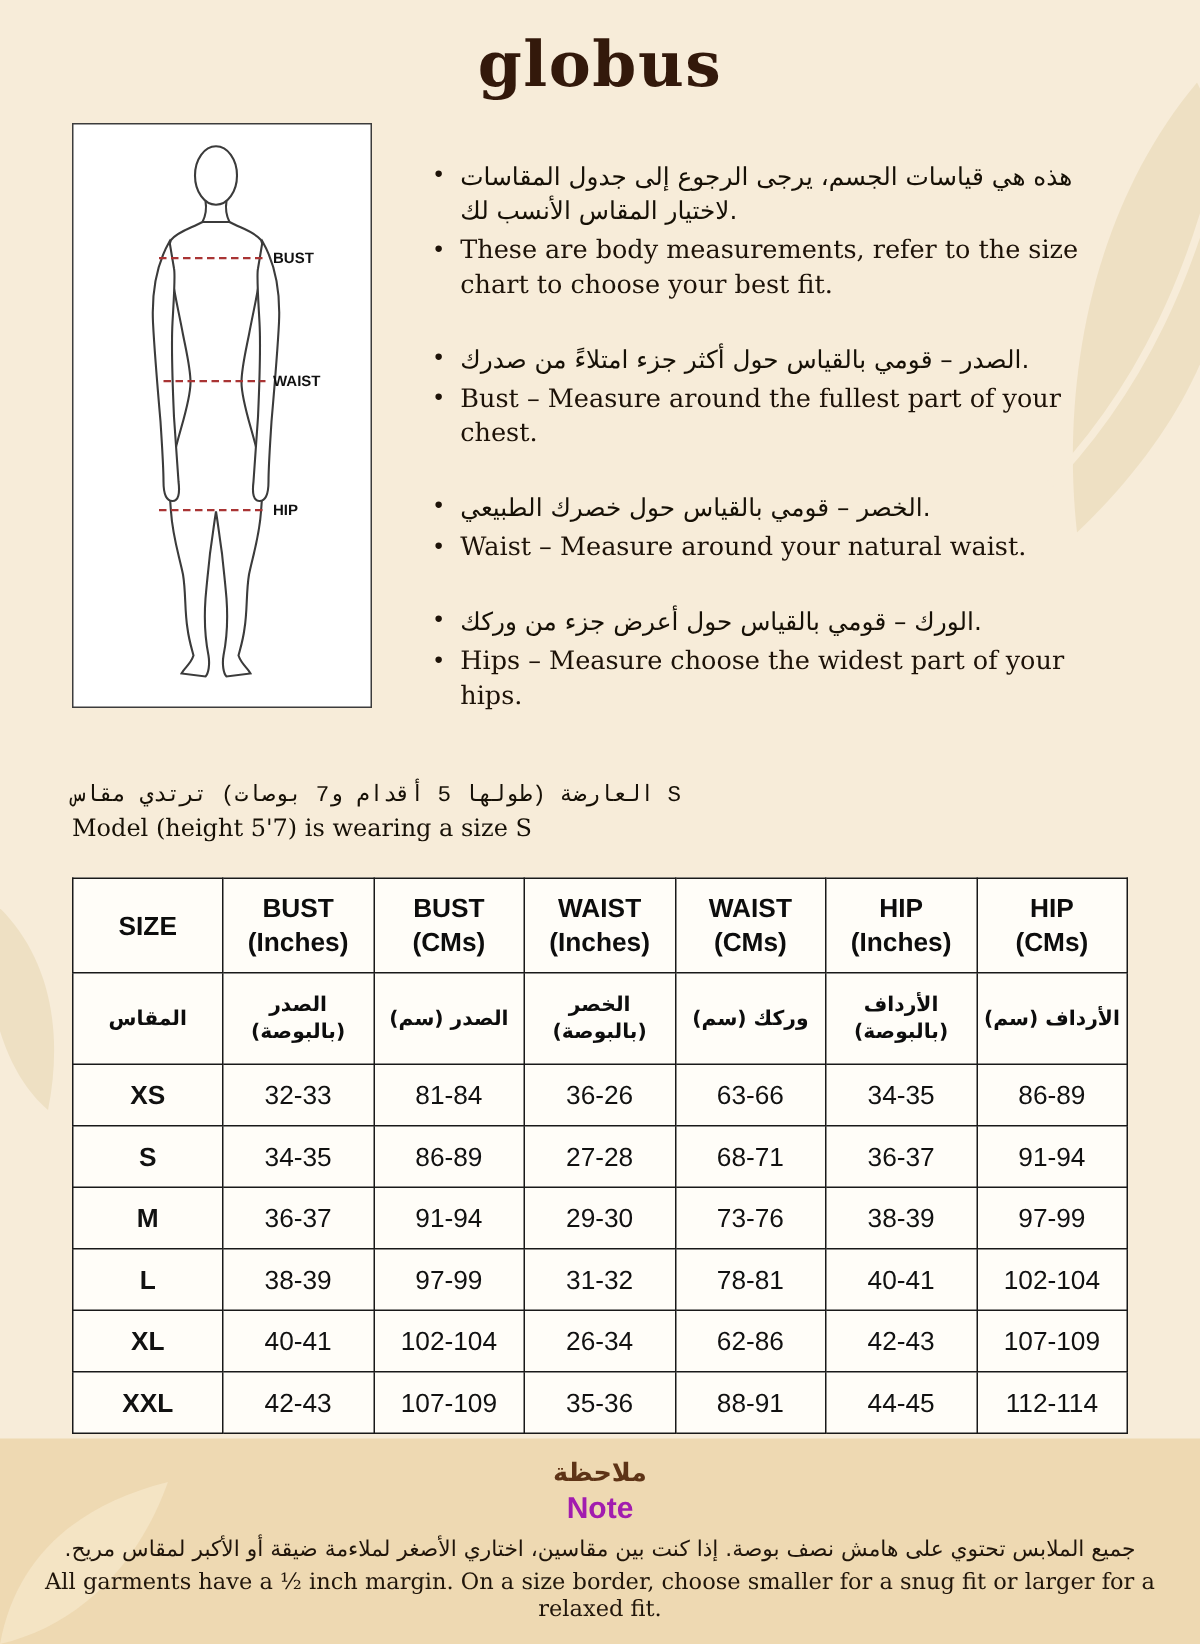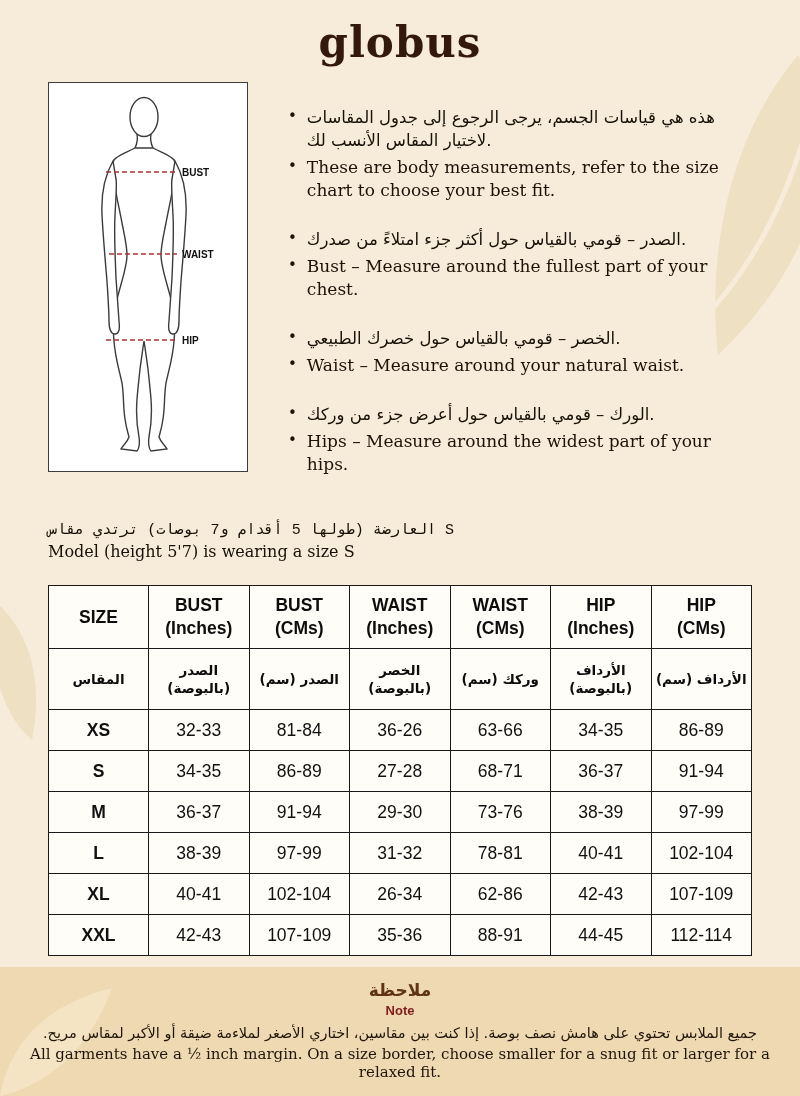--- a/index.html
+++ b/index.html
@@ -58,21 +58,21 @@
   .drow td { height:40px; font-family:"Liberation Sans", sans-serif; font-size:17.5px; color:#111; }
   .drow .size-cell { font-weight:bold; }
 
   .note {
     position:absolute; left:0; right:0; bottom:0;
     background:#eed9b2; text-align:center; padding:13px 28px 15px; z-index:1;
   }
   .note-leaf { position:absolute; left:0; bottom:0; }
   .note-content { position:relative; }
   .note-title-ar { font-family:"DejaVu Sans", sans-serif; font-weight:bold; font-size:17px; color:#5e3417; }
-  .note-title-en { font-family:"Liberation Sans", sans-serif; font-weight:bold; font-size:13px; color:#7f1d1d; margin-top:3px; }
+  .note-title-en { font-family:"Liberation Sans", sans-serif; font-weight:bold; font-size:20px; color:#a21caf; margin-top:3px; }
   .note-ar { font-family:"DejaVu Sans", sans-serif; font-size:14.5px; color:#20150a; margin-top:7px; direction:rtl; }
   .note-en { font-family:"DejaVu Serif", serif; font-size:15px; color:#20150a; margin-top:4px; }
 </style>
 </head>
 <body>
 
 <svg class="deco deco-tr" width="190" height="300" viewBox="0 0 190 300">
   <path d="M150,0 C195,90 175,200 70,300 C60,210 75,90 150,0 Z" fill="#eee0c3"></path>
   <path d="M168,35 C150,120 115,205 45,275" stroke="#f7ecd9" stroke-width="5" fill="none"></path>
 </svg>
@@ -139,21 +139,21 @@
         <div class="en-text">Waist – Measure around your natural waist.</div>
       </div>
     </div>
     <div class="inst-block">
       <div class="inst-row">
         <span class="dot">•</span>
         <div class="ar-text">الورك – قومي بالقياس حول أعرض جزء من وركك.</div>
       </div>
       <div class="inst-row">
         <span class="dot">•</span>
-        <div class="en-text">Hips – Measure around the widest part of your hips.</div>
+        <div class="en-text">Hips – Measure choose the widest part of your hips.</div>
       </div>
     </div>
   </div>
 </div>
 
 <div class="model-note">
   <div class="model-ar">العارضة (طولها 5 أقدام و7 بوصات) ترتدي مقاس S</div>
   <div class="model-en">Model (height 5'7) is wearing a size S</div>
 </div>
 

